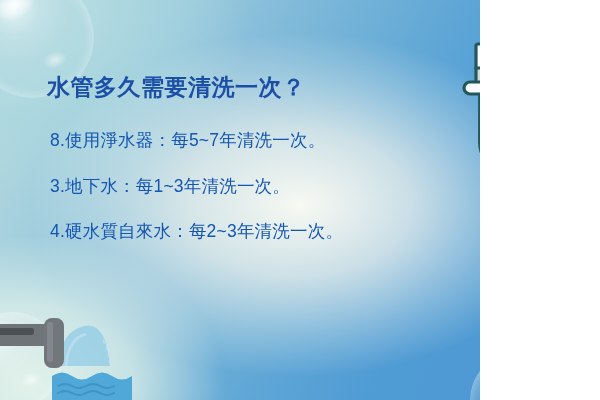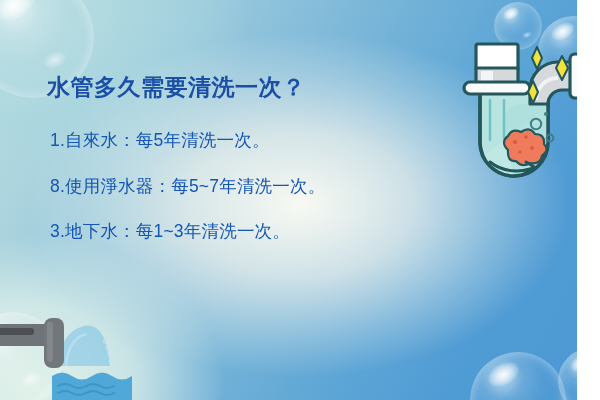--- a/index.html
+++ b/index.html
@@ -2,21 +2,21 @@
 <html><head>
 <meta charset="utf-8">
 <style>
   html, body {
     margin: 0;
     padding: 0;
     background: #ffffff;
   }
   #slide {
     position: relative;
-    width: 577px;
+    width: 480px;
     height: 400px;
     overflow: hidden;
     font-family: "Liberation Sans", "DejaVu Sans", sans-serif;
     
     background:
       radial-gradient(ellipse 330px 210px at 300px 205px, rgba(255,253,244,0.95) 0%, rgba(250,248,238,0.70) 34%, rgba(235,242,236,0.30) 62%, rgba(255,255,255,0) 82%),
       radial-gradient(ellipse 260px 200px at 30px 385px, #e2f2ea 0%, rgba(226,242,234,0.72) 40%, rgba(226,242,234,0) 75%),
       radial-gradient(ellipse 300px 240px at 18px 10px, #b9dee3 0%, rgba(170,215,223,0.60) 45%, rgba(170,215,223,0) 78%),
       linear-gradient(118deg,
         #bfe0e2 0%,
@@ -183,18 +183,18 @@
     <g fill="#f2e23c" stroke="#23575c" stroke-width="2" stroke-linejoin="round">
       <path d="M70 16 l5 11 l5 -11 l-5 -11 Z"></path>
       <path d="M66 50 l5 11 l5 -11 l-5 -11 Z"></path>
       <path d="M94 26 l6 12 l6 -12 l-6 -12 Z"></path>
     </g>
   </svg>
 
   <div id="title">水管多久需要清洗一次？</div>
 
   <ul id="list">
-    <li>1.自來水：每5年清洗一次。</li>
     <li>8.使用淨水器：每5~7年清洗一次。</li>
     <li>3.地下水：每1~3年清洗一次。</li>
+    <li>4.硬水質自來水：每2~3年清洗一次。</li>
   </ul>
 
 </div>
 
 </body></html>

